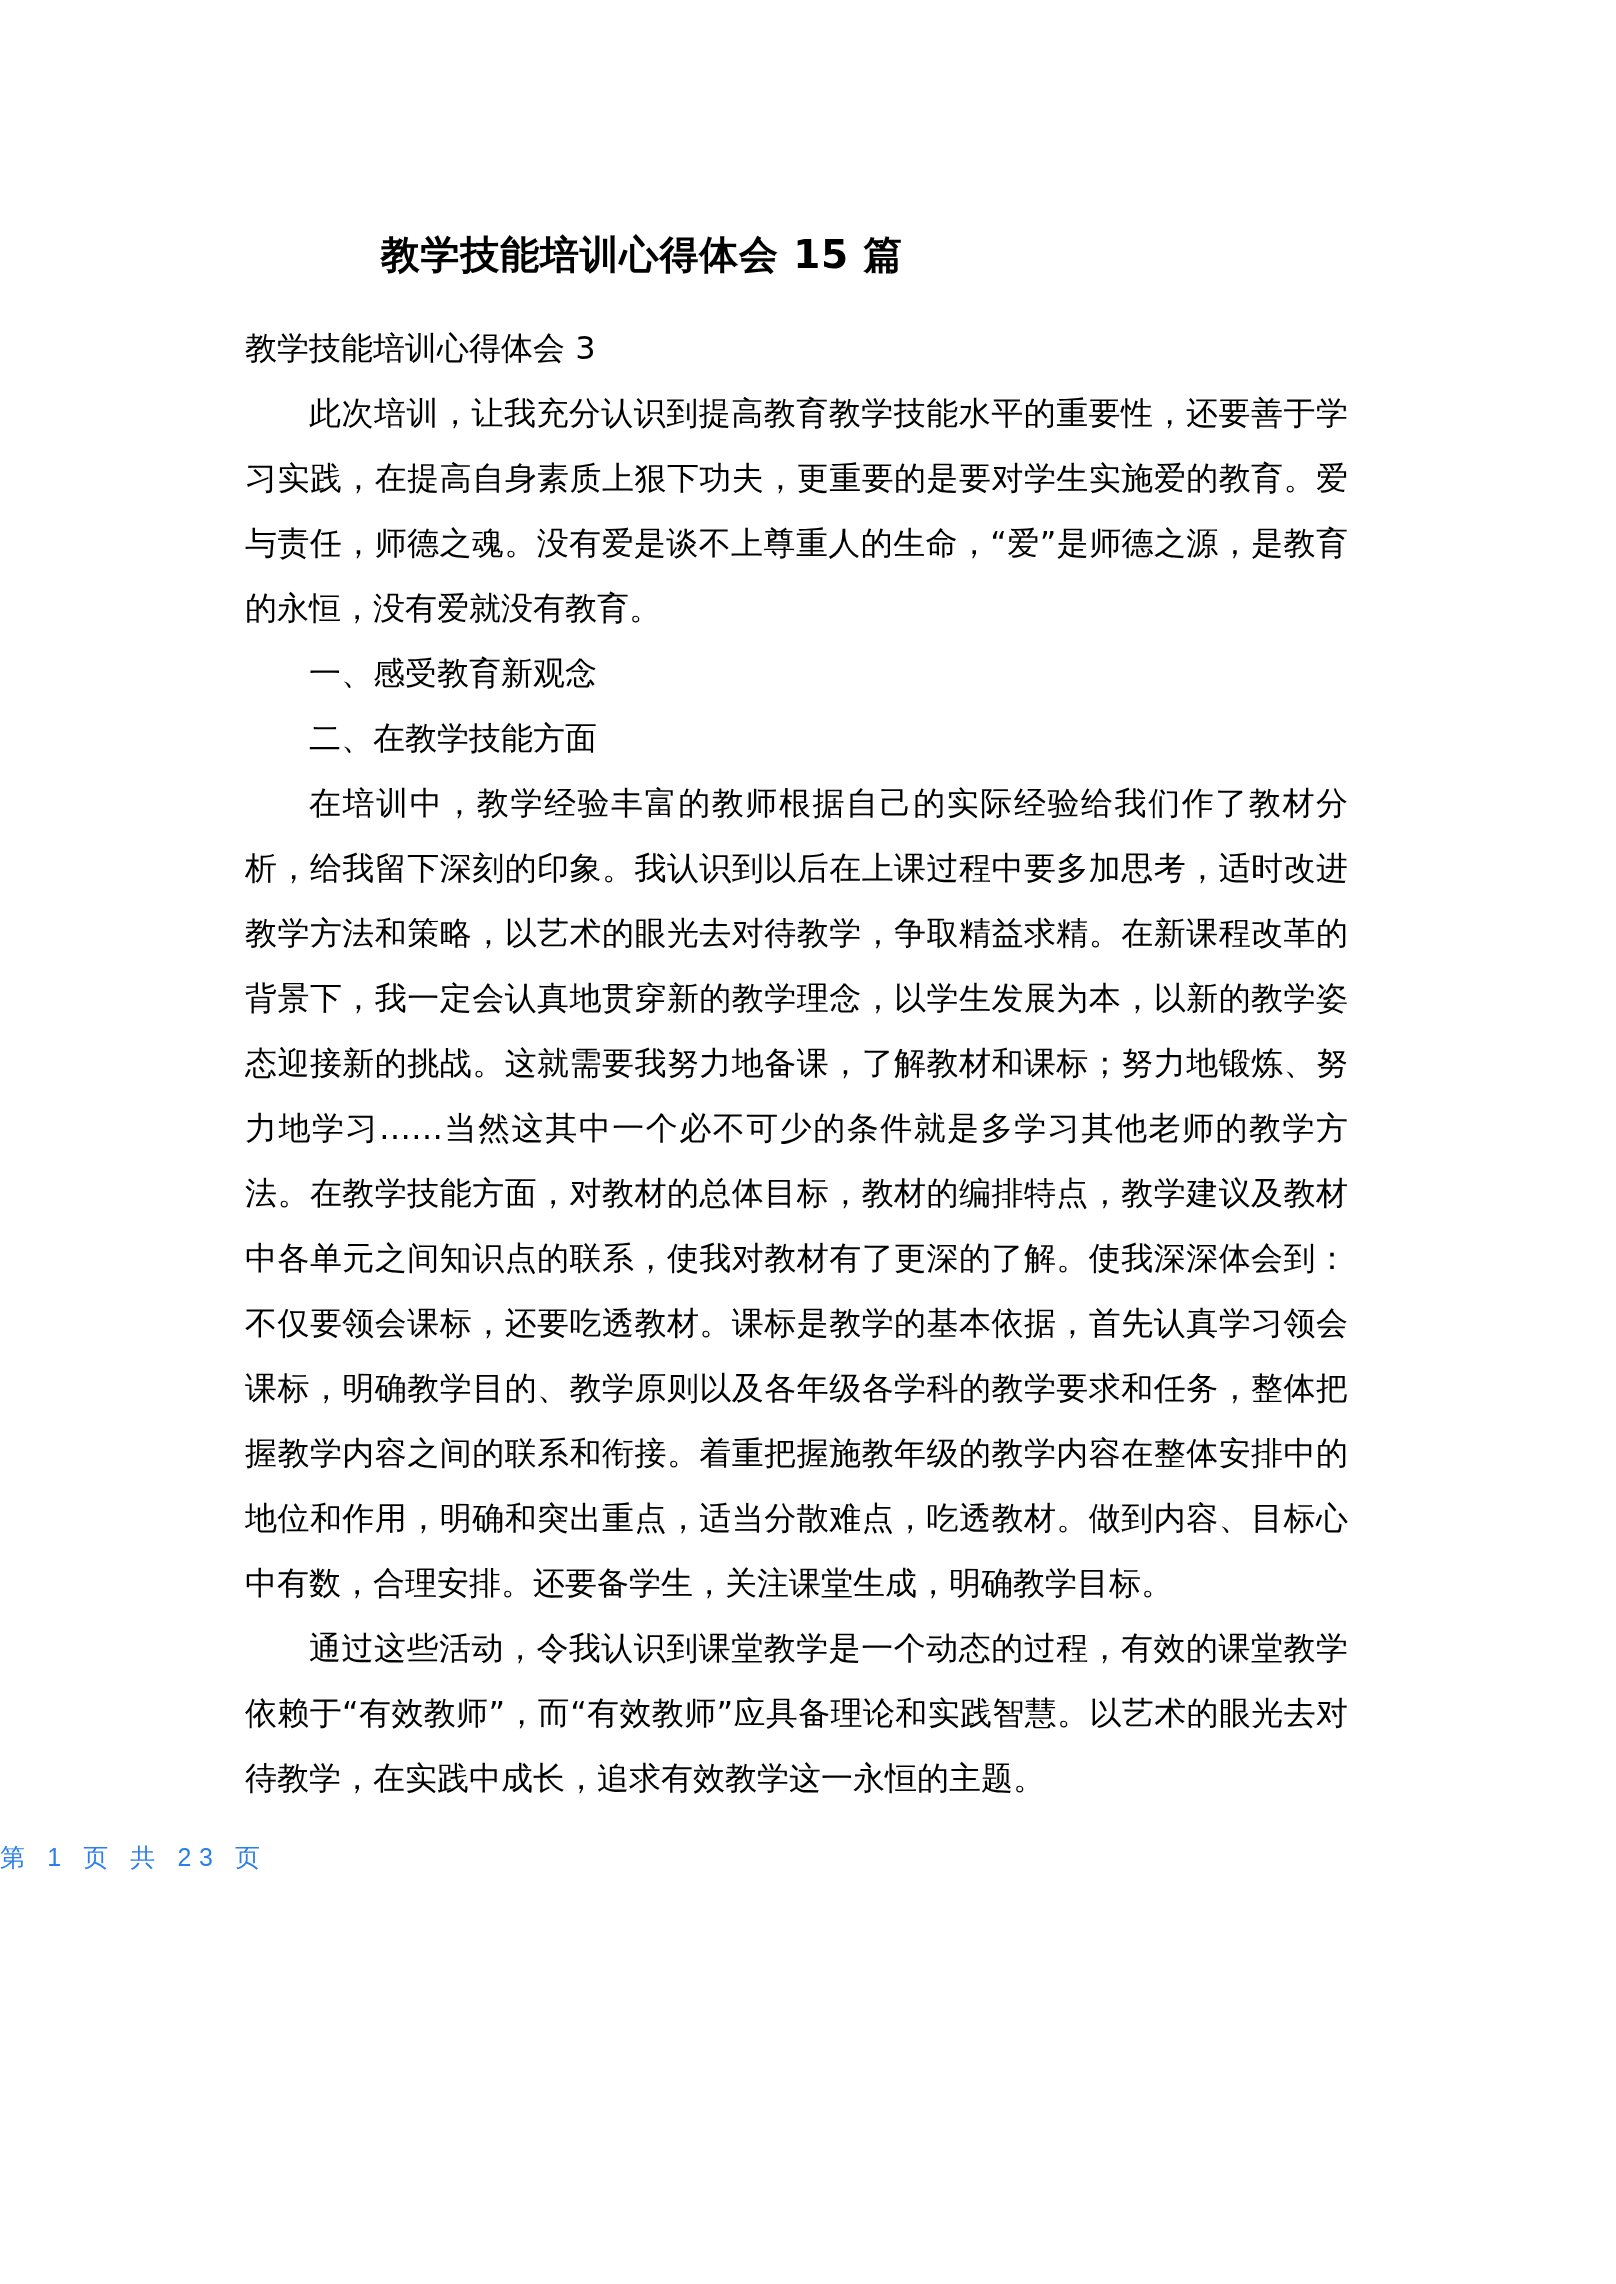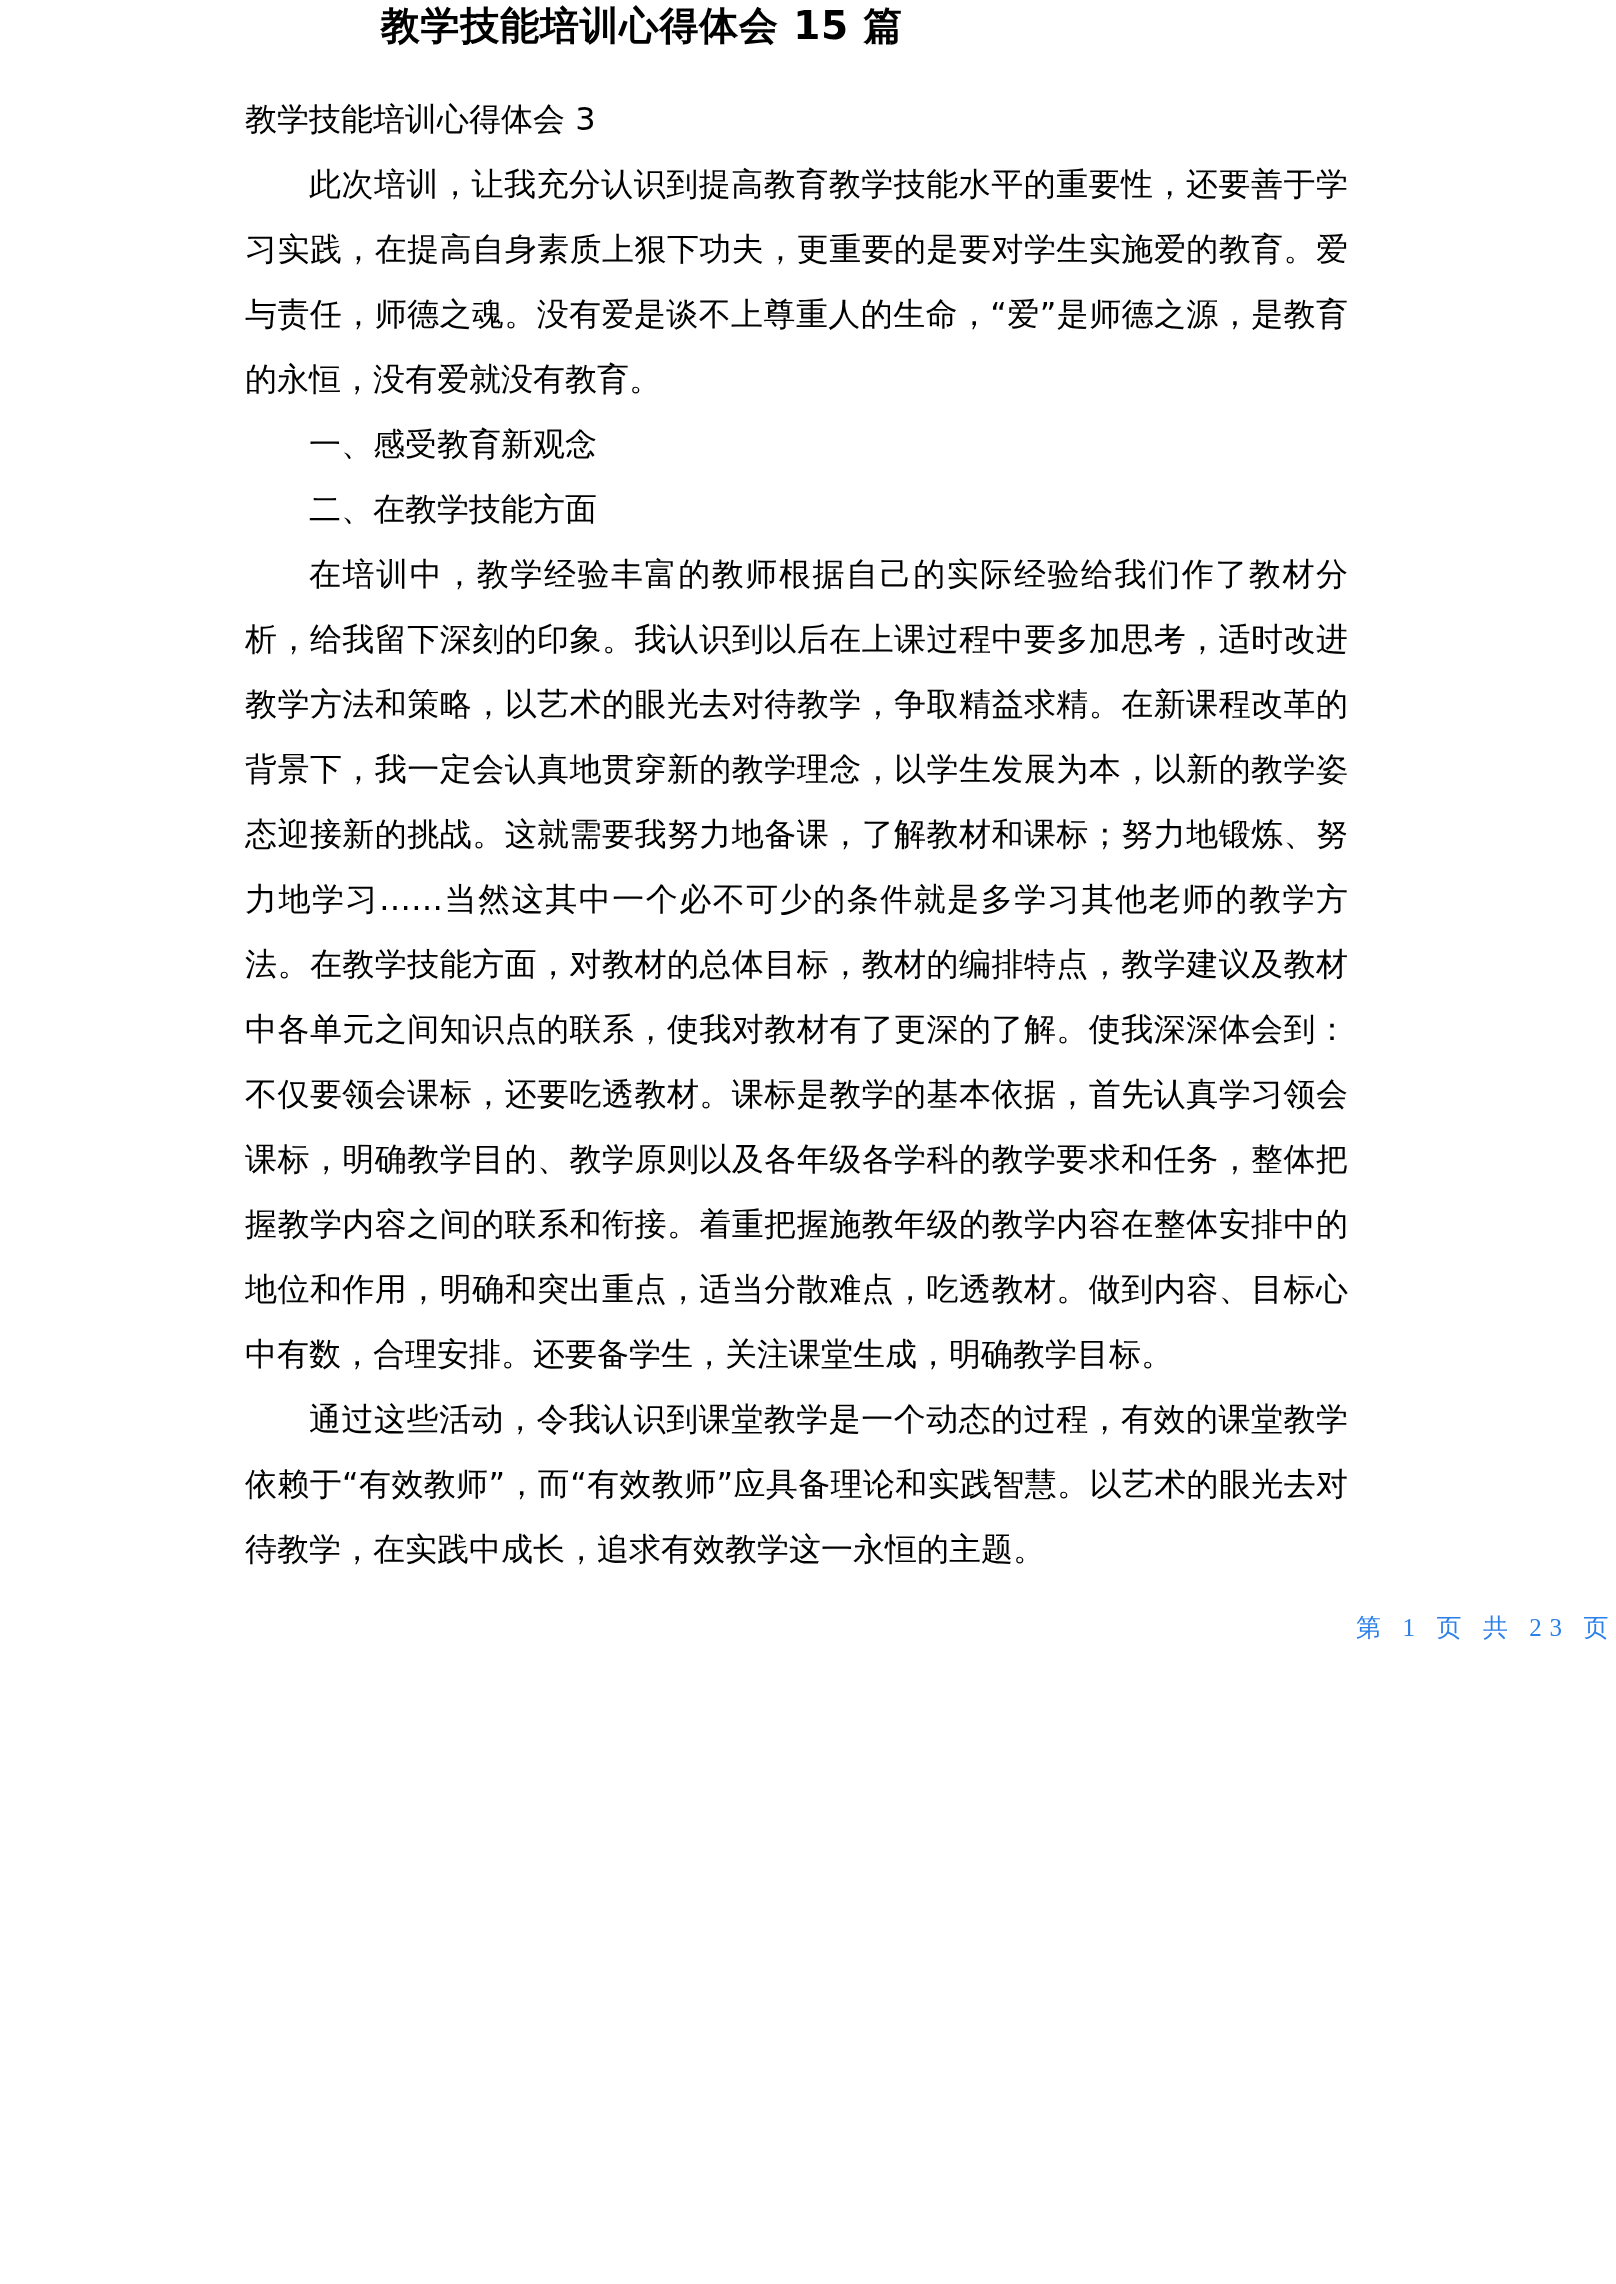--- a/index.html
+++ b/index.html
@@ -10,20 +10,21 @@
     height: 2284px;
     overflow: hidden;
     font-family: "DejaVu Sans", sans-serif;
   }
   .page {
     position: relative;
     width: 1284px;
     height: 2284px;
     background: #ffffff;
     box-sizing: border-box;
+    padding-top: 229px;
   }
   .doc-title {
     margin: 0 0 35px 0;
     text-align: center;
     font-size: 39px;
     line-height: 52px;
     font-weight: bold;
     color: #000000;
     letter-spacing: 0.8px;
     font-family: "DejaVu Sans", sans-serif;
@@ -41,25 +42,25 @@
     text-justify: inter-ideograph;
     color: #000000;
     word-break: break-all;
   }
   .doc-body p.para.indent {
     text-indent: 2em;
   }
   .page-footer {
     margin-top: 29px;
     width: 1616px;
-    text-align: right;
+    text-align: left;
     font-size: 25px;
     line-height: 34px;
     letter-spacing: 7.6px;
-    font-family: Liberation Serif, serif;
+    font-family: Liberation Sans, sans-serif;
   }
 </style>
 </head>
 <body>
 
 <div class="page" style="background: rgb(255, 255, 255);">
   <h1 class="doc-title">教学技能培训心得体会 15 篇</h1>
 
   <div class="doc-body">
       <p class="para">教学技能培训心得体会 3</p>

